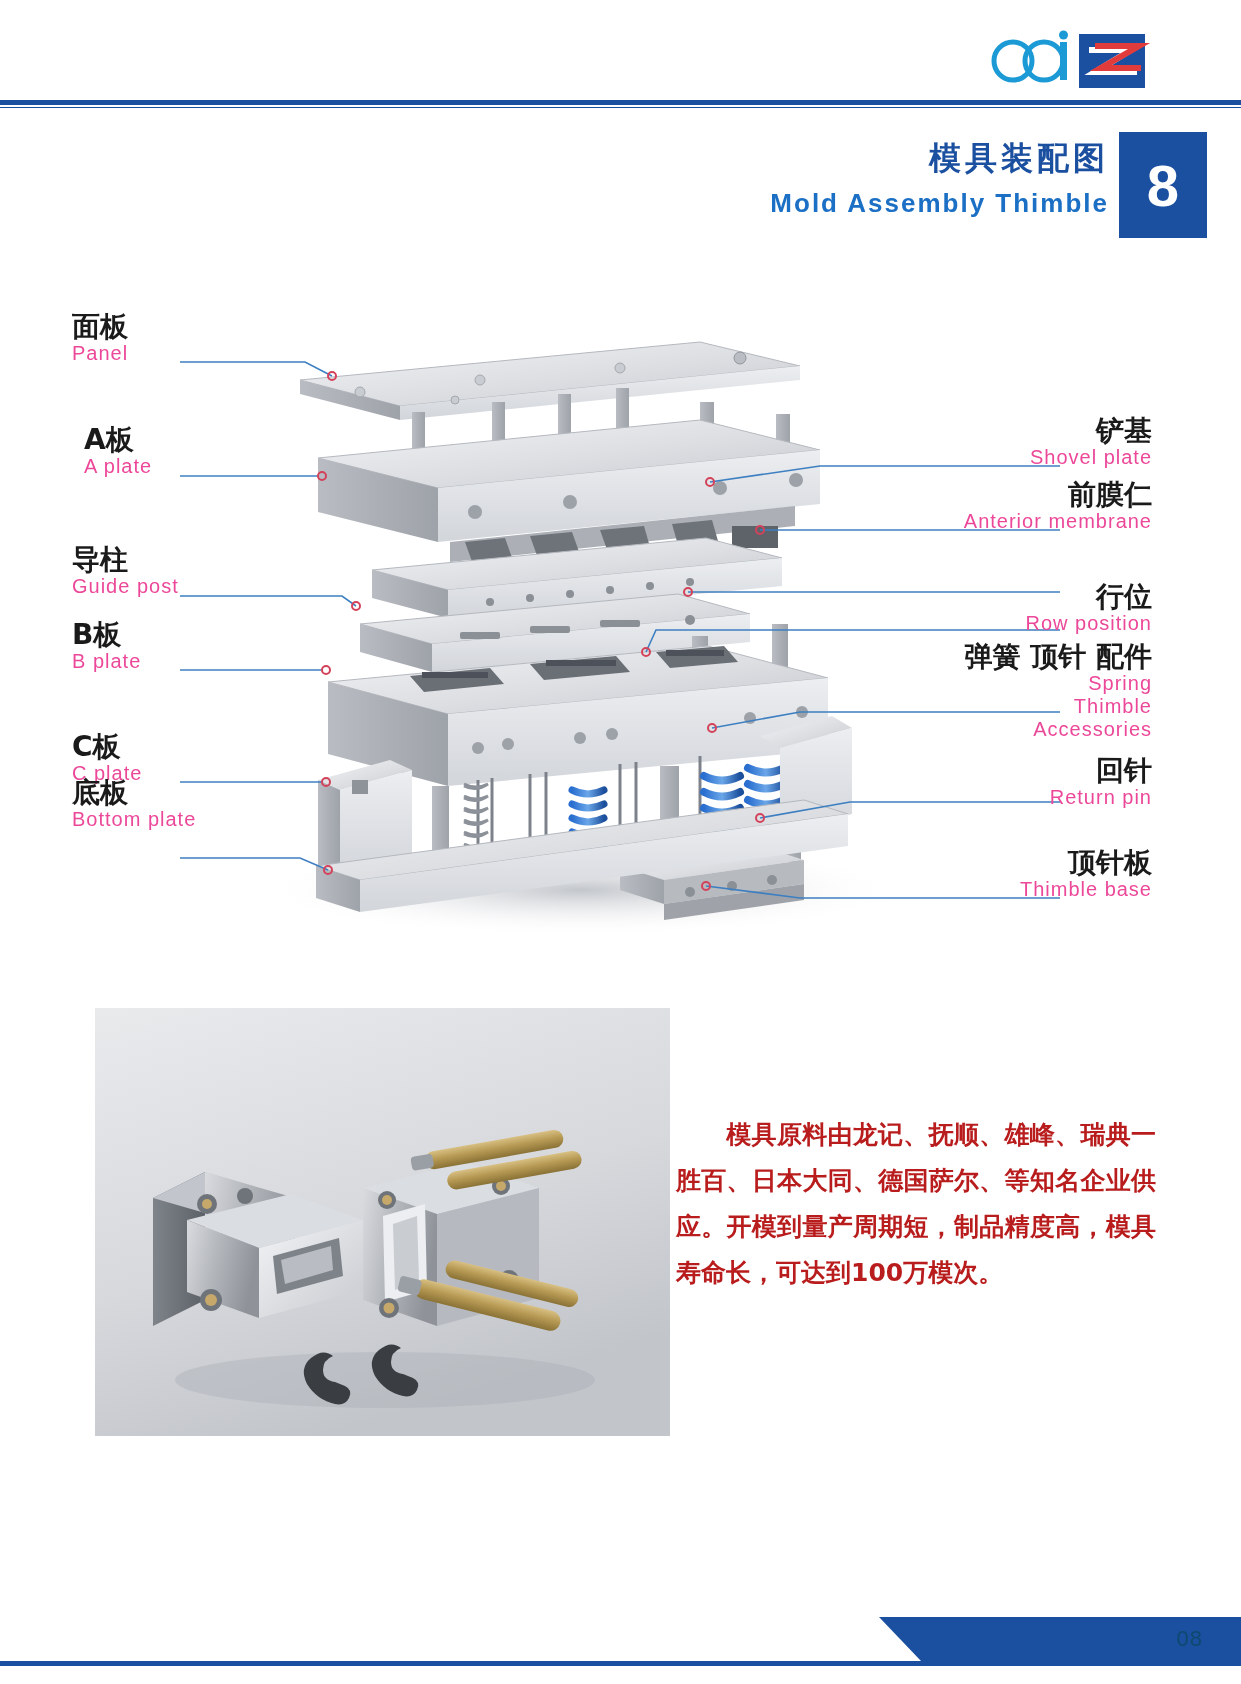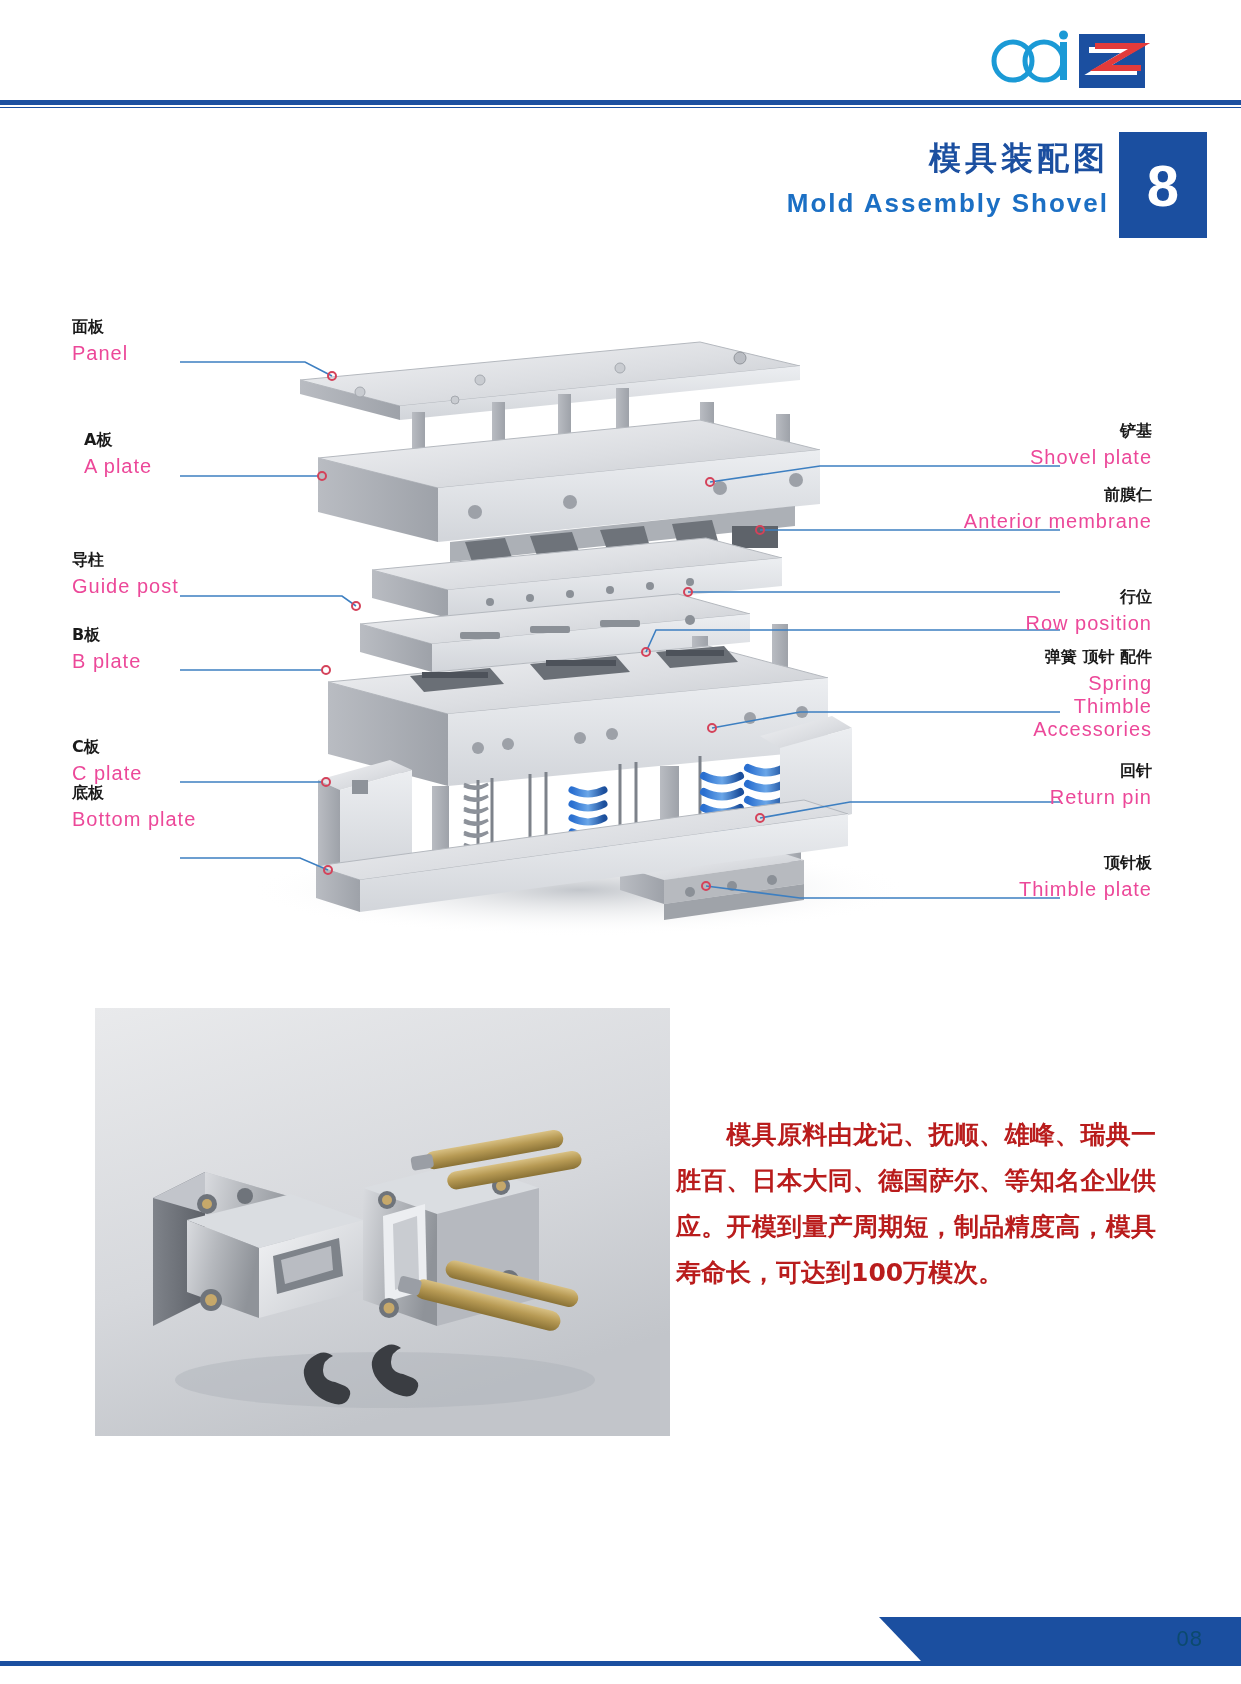--- a/index.html
+++ b/index.html
@@ -50,21 +50,21 @@
   .diagram{
     position:absolute;left:60px;top:280px;width:1120px;height:660px;
   }
   .diagram svg{display:block;}
 
   .callout{
     position:absolute;
     font-family:"DejaVu Sans", sans-serif;
   }
   .callout .cn{
-    font-size:16px;font-weight:bold;color:#1a1a1a;line-height:30px;
+    font-size:28px;font-weight:bold;color:#1a1a1a;line-height:30px;
     font-family:"DejaVu Sans", sans-serif;
   }
   .callout .en{
     font-size:20px;color:#ec4899;line-height:23px;letter-spacing:1px;
     font-family:"Liberation Sans", sans-serif;
   }
   .callout.left{text-align:left;}
   .callout.right{text-align:right;}
 
   
@@ -118,21 +118,21 @@
       <rect x="88" y="4" width="66" height="54" fill="#1b4fa0"></rect>
       <path d="M98 20 L140 20 L104 42 L146 42" fill="none" stroke="#ffffff" stroke-width="6"></path>
       <path d="M104 16 L148 16 L110 38 L150 38" fill="none" stroke="#e23b3b" stroke-width="6"></path>
     </svg>
   </div>
   <div class="header-rule"></div>
   <div class="header-rule-thin"></div>
 
   <div class="title-wrap">
     <div class="title-cn">模具装配图</div>
-    <div class="title-en">Mold Assembly Shovel</div>
+    <div class="title-en">Mold Assembly Thimble</div>
   </div>
   <div class="page-num-box">8</div>
 
   <div class="diagram">
     <svg width="1120" height="660" viewBox="0 0 1120 660">
       <defs>
         <linearGradient id="metalTop" x1="0" y1="0" x2="1" y2="1">
           <stop offset="0%" stop-color="#f2f3f5"></stop>
           <stop offset="55%" stop-color="#dcdee2"></stop>
           <stop offset="100%" stop-color="#c5c8cd"></stop>
@@ -399,21 +399,21 @@
       <div class="en">Spring</div>
       <div class="en">Thimble</div>
       <div class="en">Accessories</div>
     </div>
     <div class="callout right" style="right:28px;top:476px;">
       <div class="cn">回针</div>
       <div class="en">Return pin</div>
     </div>
     <div class="callout right" style="right:28px;top:568px;">
       <div class="cn">顶针板</div>
-      <div class="en">Thimble plate</div>
+      <div class="en">Thimble base</div>
     </div>
   </div>
 
   <div class="photo">
     <svg width="575" height="428" viewBox="0 0 575 428">
       <defs>
         <linearGradient id="bg1" x1="0" y1="0" x2="0.4" y2="1">
           <stop offset="0%" stop-color="#e9eaec"></stop>
           <stop offset="60%" stop-color="#d6d8dc"></stop>
           <stop offset="100%" stop-color="#c2c5ca"></stop>

